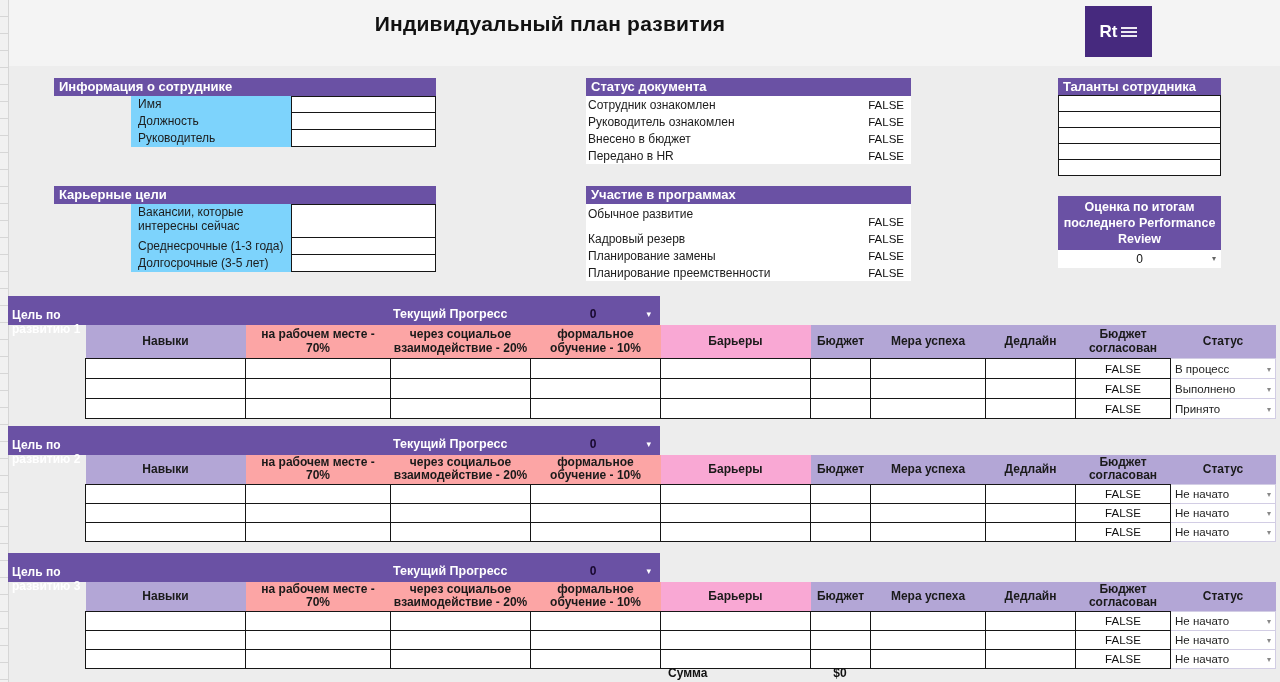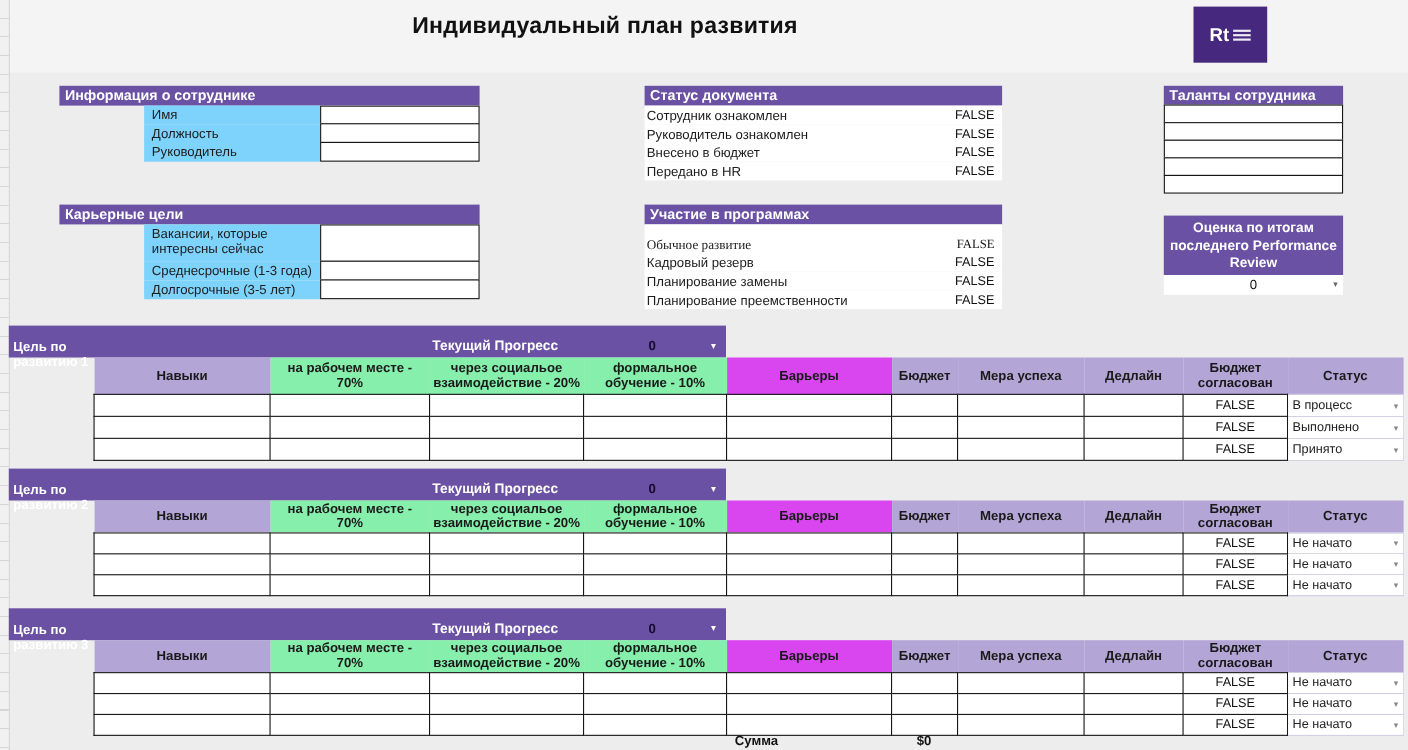--- a/index.html
+++ b/index.html
@@ -30,21 +30,21 @@
   .form-rows { margin-left:77px; }
   .frow { display:flex; }
   .flabel { width:153px; background:#7dd3fc; font-size:12px; color:#1c1c1c; padding:1px 0 0 7px; }
   .fvalue { width:143px; background:#fff; border:1px solid #161616; margin-top:-1px; }
   .frow:first-child .fvalue { margin-top:0; }
 
   
   .srow { display:flex; justify-content:space-between; align-items:center;
     background:#fff; padding:0 7px 0 2px; font-size:12px; color:#1c1c1c; height:17px; }
   .srow .bool { font-size:11.5px; color:#111; }
-  .srow.tall { height:26px; align-items:flex-end;font-family:Liberation Serif, serif; }
+  .srow.tall { height:26px; align-items:flex-start; }
   .srow.tall .lab { padding-top:3px; }
   .srow.tall .bool { align-self:flex-end; padding-bottom:2px; }
 
   
   .trow { height:15px; background:#fff; border:1px solid #161616; margin-top:-1px; }
   .trow:first-child { margin-top:0; }
 
   
   .pr-box { background:#6a51a4; color:#fff; font-weight:bold; font-size:12.5px;
     text-align:center; padding:4px 2px; line-height:1.27; height:46px; }
@@ -58,21 +58,21 @@
   .gprog { position:absolute; left:385px; bottom:4px; font-size:12.5px; font-weight:bold; }
   .gval { position:absolute; left:545px; width:80px; bottom:4px; text-align:center;
     color:#18082e; font-size:12px; font-weight:bold; }
   .garr { position:absolute; right:9px; bottom:6px; font-size:9px; color:#fff; }
 
   table.goaltable { position:absolute; left:85px; width:1190px; border-collapse:collapse;
     table-layout:fixed; }
   .goaltable th { font-weight:bold; font-size:12px; color:#1a1a1a; line-height:1.12;
     padding:1px 3px; vertical-align:middle; }
   .g1 th { height:31px; } .g2 th, .g3 th { height:25px; }
-  .c-lav { background:#b3a6d6; } .c-green { background:#86efac; } .c-sal { background:#d946ef; }
+  .c-lav { background:#b3a6d6; } .c-green { background:#fca5a5; } .c-sal { background:#f9a8d4; }
   .goaltable td { background:#fff; }
   .g1 td { height:17px; } .g2 td, .g3 td { height:16px; }
   td.cell, td.bool-cell { border:1px solid #161616; }
   td.bool-cell { text-align:center; font-size:11.5px; color:#111; }
   td.status-cell { position:relative; border:1px solid #d2cde4; border-left:1px solid #161616;
     font-size:11.5px; color:#222; padding:0 14px 0 4px; }
   td.status-cell .arr { position:absolute; right:4px; top:50%; transform:translateY(-50%);
     color:#888; font-size:8px; }
 
   .sum-label { position:absolute; left:668px; top:666px; font-size:12px; font-weight:bold; color:#111;text-align:center; }

